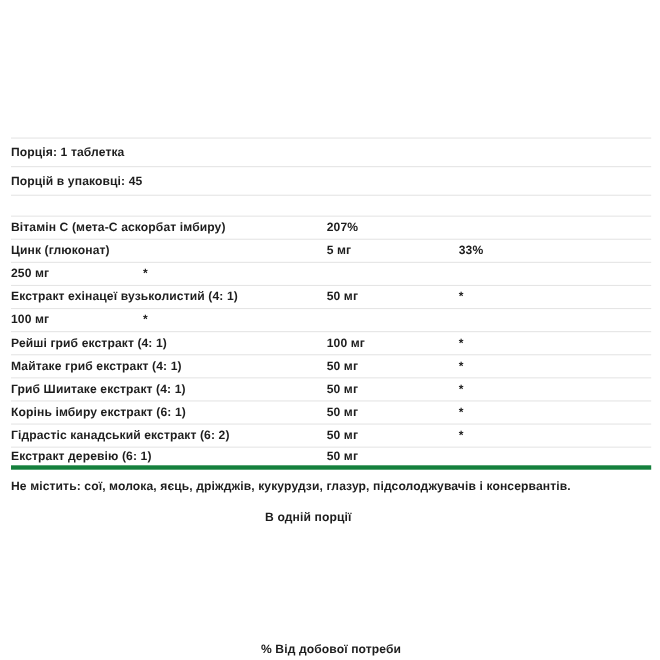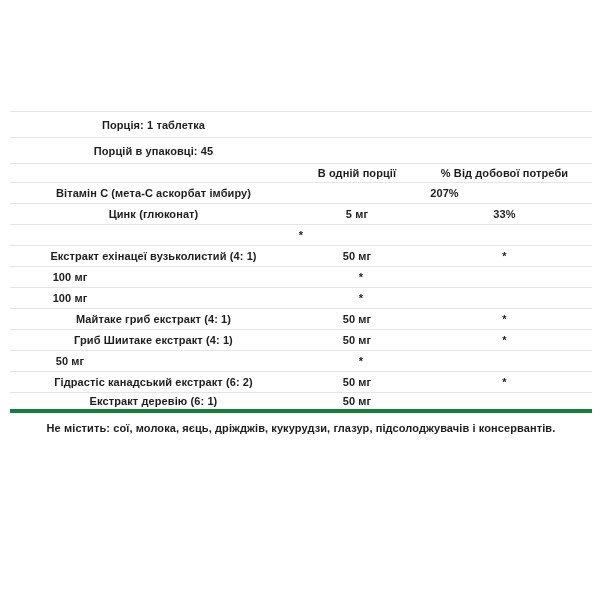--- a/index.html
+++ b/index.html
@@ -10,36 +10,35 @@
   body {
     width: 600px;
     height: 600px;
     position: relative;
     font-family: "Liberation Sans", sans-serif;
     color: #1d1d1d;
     -webkit-font-smoothing: antialiased;
   }
   .panel {
     position: absolute;
-    top: 111px;
+    top: 125px;
     left: 10px;
     width: 582px;
-    text-align: center;
   }
   .row {
     display: flex;
     align-items: center;
     border-top: 1px solid #e5e5e5;
     box-sizing: border-box;
     font-size: 11px;
     font-weight: bold;
     letter-spacing: 0.1px;
   }
   .row.info { height: 26px; }
-  .row.head { height: 19px; }
+  .row.head { height: 19px; flex-direction: column; }
   .row.ing  { height: 21px; }
   .row.last { border-bottom: 4px solid #15803d; }
   .c1 { width: 287px; flex: 0 0 287px; white-space: nowrap; overflow: hidden; }
   .c2 { width: 120px; flex: 0 0 120px; white-space: nowrap; }
   .c3 { flex: 1 1 auto; white-space: nowrap; }
   .footnote {
     margin: 0;
     font-size: 11px;
     font-weight: bold;
     line-height: 13px;
@@ -70,46 +69,49 @@
   <div class="row ing">
     <span class="c1">Вітамін C (мета-C аскорбат імбиру)</span>
     <span class="c3">207%</span>
   </div>
   <div class="row ing">
     <span class="c1">Цинк (глюконат)</span>
     <span class="c2">5 мг</span>
     <span class="c3">33%</span>
   </div>
   <div class="row ing">
+    <span class="c2">250 мг</span>
     <span class="c3">*</span>
   </div>
   <div class="row ing">
     <span class="c1">Екстракт ехінацеї вузьколистий (4: 1)</span>
     <span class="c2">50 мг</span>
     <span class="c3">*</span>
   </div>
   <div class="row ing">
     <span class="c2">100 мг</span>
     <span class="c3">*</span>
   </div>
   <div class="row ing">
+    <span class="c1">Рейші гриб екстракт (4: 1)</span>
     <span class="c2">100 мг</span>
     <span class="c3">*</span>
   </div>
   <div class="row ing">
     <span class="c1">Майтаке гриб екстракт (4: 1)</span>
     <span class="c2">50 мг</span>
     <span class="c3">*</span>
   </div>
   <div class="row ing">
     <span class="c1">Гриб Шиитаке екстракт (4: 1)</span>
     <span class="c2">50 мг</span>
     <span class="c3">*</span>
   </div>
   <div class="row ing">
+    <span class="c1">Корінь імбиру екстракт (6: 1)</span>
     <span class="c2">50 мг</span>
     <span class="c3">*</span>
   </div>
   <div class="row ing">
     <span class="c1">Гідрастіс канадський екстракт (6: 2)</span>
     <span class="c2">50 мг</span>
     <span class="c3">*</span>
   </div>
   <div class="row ing last">
     <span class="c1">Екстракт деревію (6: 1)</span>

